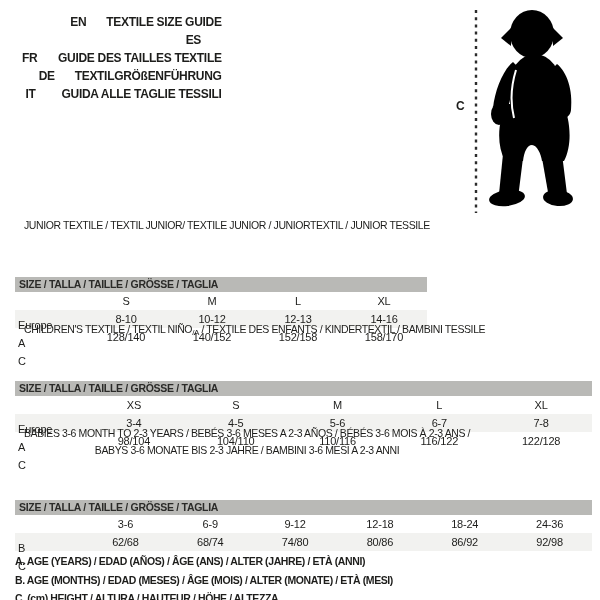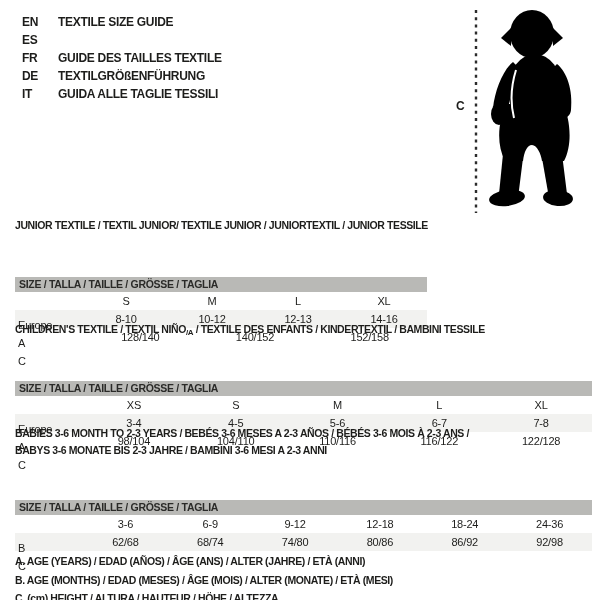--- a/index.html
+++ b/index.html
@@ -2,29 +2,29 @@
 <html><head>
 <meta charset="utf-8">
 <style>
   html,body{margin:0;padding:0;}
   body{
     width:600px;height:600px;position:relative;background:#ffffff;
     font-family:"Liberation Sans",sans-serif;color:#1d1d1b;overflow:hidden;
   }
   
   .lang-block{position:absolute;left:22px;top:13px;}
-  .lang-row{display:flex;height:18px;line-height:18px;font-size:12px;font-weight:bold;letter-spacing:-0.3px;}
+  .lang-row{display:flex;height:18px;line-height:18px;font-size:12px;font-weight:bold;letter-spacing:-0.3px;justify-content:flex-end;}
   .lang-code{width:36px;}
   
   .figure{position:absolute;left:440px;top:0;width:160px;height:215px;}
   .dash-line{position:absolute;left:34px;top:10px;}
   .figure-c{position:absolute;left:16px;top:99px;font-size:12px;font-weight:bold;}
   .baby{position:absolute;left:43px;top:8px;}
   
-  .sec-title{position:absolute;left:15px;font-size:10.5px;font-weight:bold;letter-spacing:-0.4px;white-space:nowrap;line-height:17px;}
+  .sec-title{position:absolute;left:24px;font-size:10.5px;font-weight:normal;letter-spacing:-0.4px;white-space:nowrap;line-height:17px;text-align:center;}
   .sub-a{font-size:8px;vertical-align:-2px;}
   
   .tbl{position:absolute;left:15px;}
   .tbl-head{height:15px;line-height:15px;background:#b9b9b6;color:#2a2a28;
     font-size:10.5px;font-weight:bold;letter-spacing:-0.3px;padding-left:4px;white-space:nowrap;margin-top:36px;}
   .trow{display:flex;height:18px;line-height:18px;font-size:11px;letter-spacing:-0.2px;}
   .trow.alt{background:#f2f2f0;}
   .tlabel{width:65px;padding-left:3px;flex:none;margin-top:24px;}
   .tval{flex:1;text-align:center;}
   
@@ -104,20 +104,21 @@
     <span class="tval">8-10</span>
     <span class="tval">10-12</span>
     <span class="tval">12-13</span>
     <span class="tval">14-16</span>
   </div>
   <div class="trow">
     <span class="tlabel">C</span>
     <span class="tval">128/140</span>
     <span class="tval">140/152</span>
     <span class="tval">152/158</span>
+    <span class="tval">158/170</span>
   </div>
 </div>
 
 <div class="sec-title" style="top:321px;"><span>CHILDREN'S TEXTILE / TEXTIL NIÑO</span><span class="sub-a">/A</span><span> / TEXTILE DES ENFANTS / KINDERTEXTIL / BAMBINI TESSILE</span></div>
 <div class="tbl" style="top:345px;width:577px;">
   <div class="tbl-head">SIZE / TALLA / TAILLE / GRÖSSE / TAGLIA</div>
   <div class="trow">
     <span class="tlabel">Europe</span>
     <span class="tval">XS</span>
     <span class="tval">S</span>

